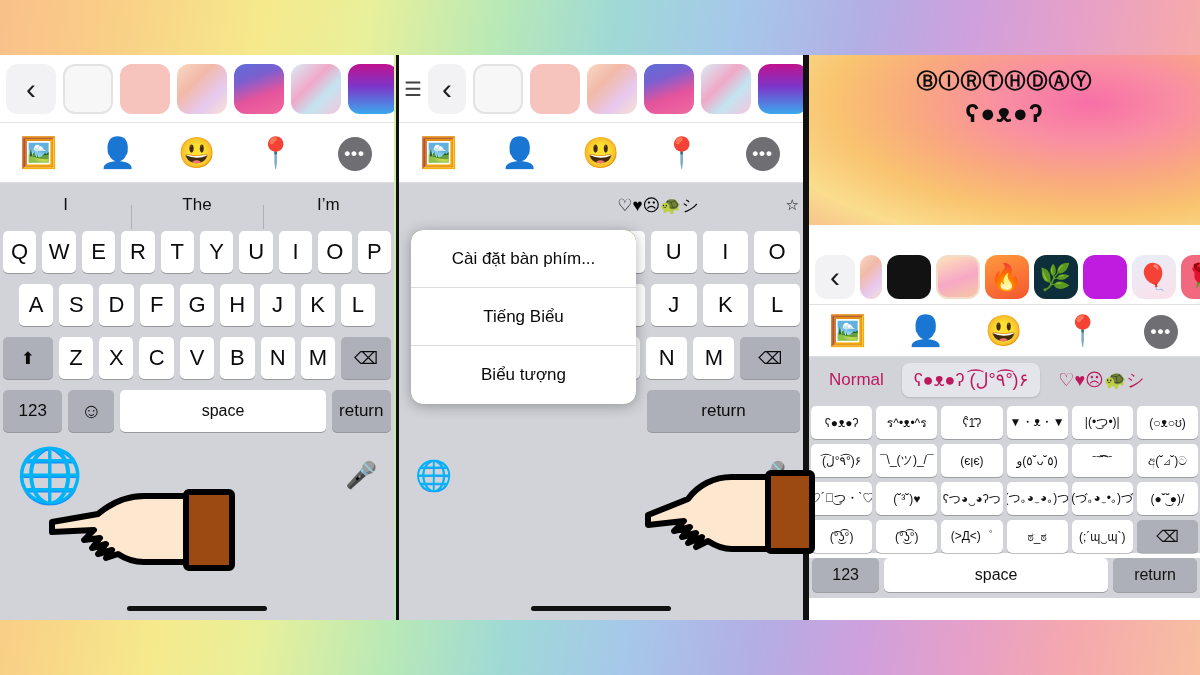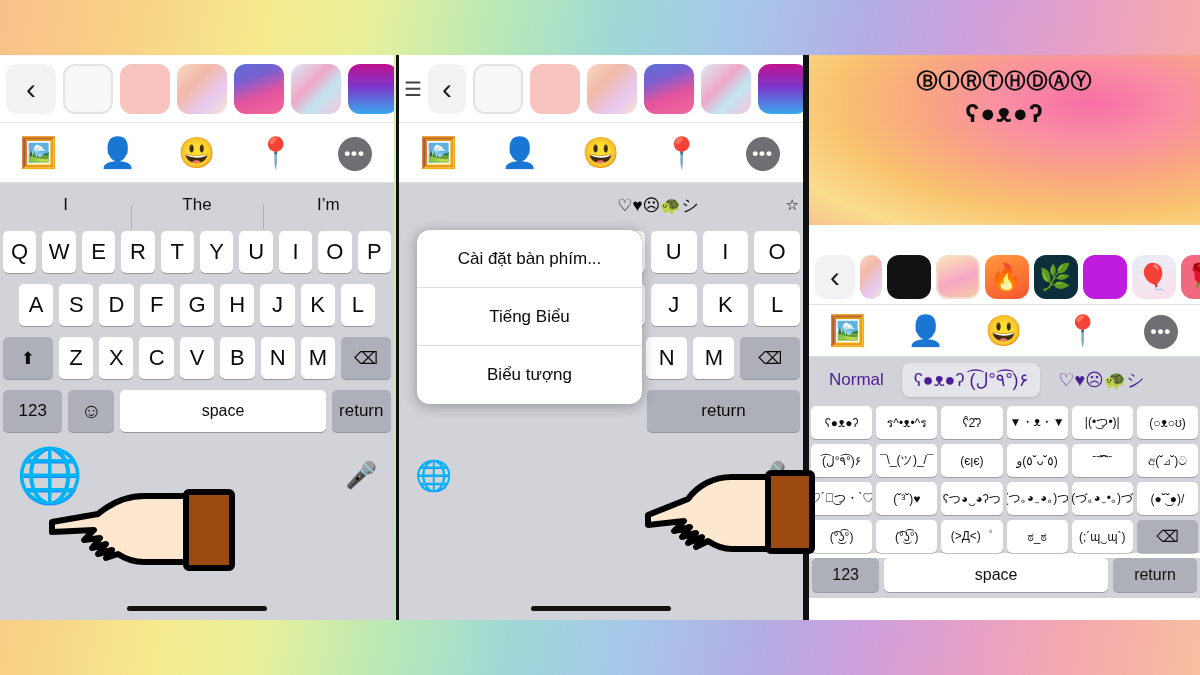--- a/index.html
+++ b/index.html
@@ -81,21 +81,21 @@
   .key.wide { flex:1.45; font-size:17px; }
   .key.space { flex:5; font-size:16px; }
   .key.sp-emoji { flex:0 0 46px; font-size:21px; }
   .bottom-bar { height:64px; display:flex; align-items:center; justify-content:space-between; padding:0 16px; }
   .globe-big { font-size:54px; color:#8a8d93; line-height:1; }
   .mic { font-size:26px; color:#3e4045; }
   .home-ind { position:absolute; bottom:9px; left:50%; transform:translateX(-50%); width:140px; height:5px; border-radius:3px; background:#111; }
 
   
   #kb-popup {
-    position:absolute; left:18px; top:175px; width:225px;
+    position:absolute; left:12px; top:175px; width:225px;
     background:#4d7c0f; border-radius:12px; overflow:hidden;
     box-shadow:0 2px 14px rgba(0,0,0,.3); z-index:20;
   }
   .popup-item {
     height:58px; display:flex; flex-direction:column; align-items:center;
     justify-content:center; font-size:17px; color:#0a0a0a;
     border-bottom:1px solid #dcdcdc; background:#fff;
   }
   .popup-item:last-child { border-bottom:none; }
   .popup-item.selected { background:#0a7bf5; color:#fff; height:56px; }
@@ -110,21 +110,21 @@
     background: radial-gradient(ellipse at 72% 28%, #f76fa6 0%, #f98ea3 22%, #f9a97e 45%, #f9c46f 65%, #fadd8e 85%, #f6c48c 100%);
     text-align:center;
   }
   .rp-title { font-size:21px; font-weight:700; color:#0d0d0d; letter-spacing:1px; padding-top:12px; }
   .rp-kao { font-size:25px; font-weight:700; color:#0d0d0d; margin-top:4px; letter-spacing:1px; }
   .rp-white { height:24px; background:#fff; }
 
   .font-tabs {
     display:flex; align-items:center; height:46px; background:#d1d3d9; padding:0 8px; gap:6px;
   }
-  .ftab { font-size:17px; color:#4c1d95; padding:6px 12px; border-radius:8px; white-space:nowrap; }
+  .ftab { font-size:17px; color:#be185d; padding:6px 12px; border-radius:8px; white-space:nowrap; }
   .ftab.active { background:#e3e5ea; box-shadow:0 1px 2px rgba(0,0,0,.15); }
   .ftab.sym { font-size:18px; }
 
   .kao-grid { background:#d1d3d9; padding:3px 2px 0 2px; }
   .kao-row { display:flex; gap:4px; margin-bottom:5px; }
   .kao-key {
     flex:1; height:33px; background:#fff; border-radius:5px;
     display:flex; align-items:center; justify-content:center;
     font-size:12px; color:#111; box-shadow:0 1px 0 rgba(0,0,0,.25);
     overflow:hidden; white-space:nowrap;
@@ -331,21 +331,21 @@
     <div class="font-tabs">
       <div class="ftab">Normal</div>
       <div class="ftab active sym">ʕ●ᴥ●ʔ (٩͡°ل͡°)۶</div>
       <div class="ftab sym">♡♥☹🐢シ</div>
     </div>
 
     <div class="kao-grid" id="R-grid">
         <div class="kao-row">
           <div class="kao-key">ʕ●ᴥ●ʔ</div>
           <div class="kao-key">ร^•ᴥ•^ร</div>
-          <div class="kao-key">ʕ̑2̑ʔ</div>
+          <div class="kao-key">ʕ̑1̑ʔ</div>
           <div class="kao-key">▼・ᴥ・▼</div>
           <div class="kao-key">|(•͜つ•)|</div>
           <div class="kao-key">(○ᴥ○ʊ)</div>
         </div>
         <div class="kao-row">
           <div class="kao-key">(٩͡°ل͡°)۶</div>
           <div class="kao-key">¯\_(ツ)_/¯</div>
           <div class="kao-key">(єןє)</div>
           <div class="kao-key">و(٥˘ᴗ˘٥)</div>
           <div class="kao-key">ˉˉ͡˘ˉˉ</div>

